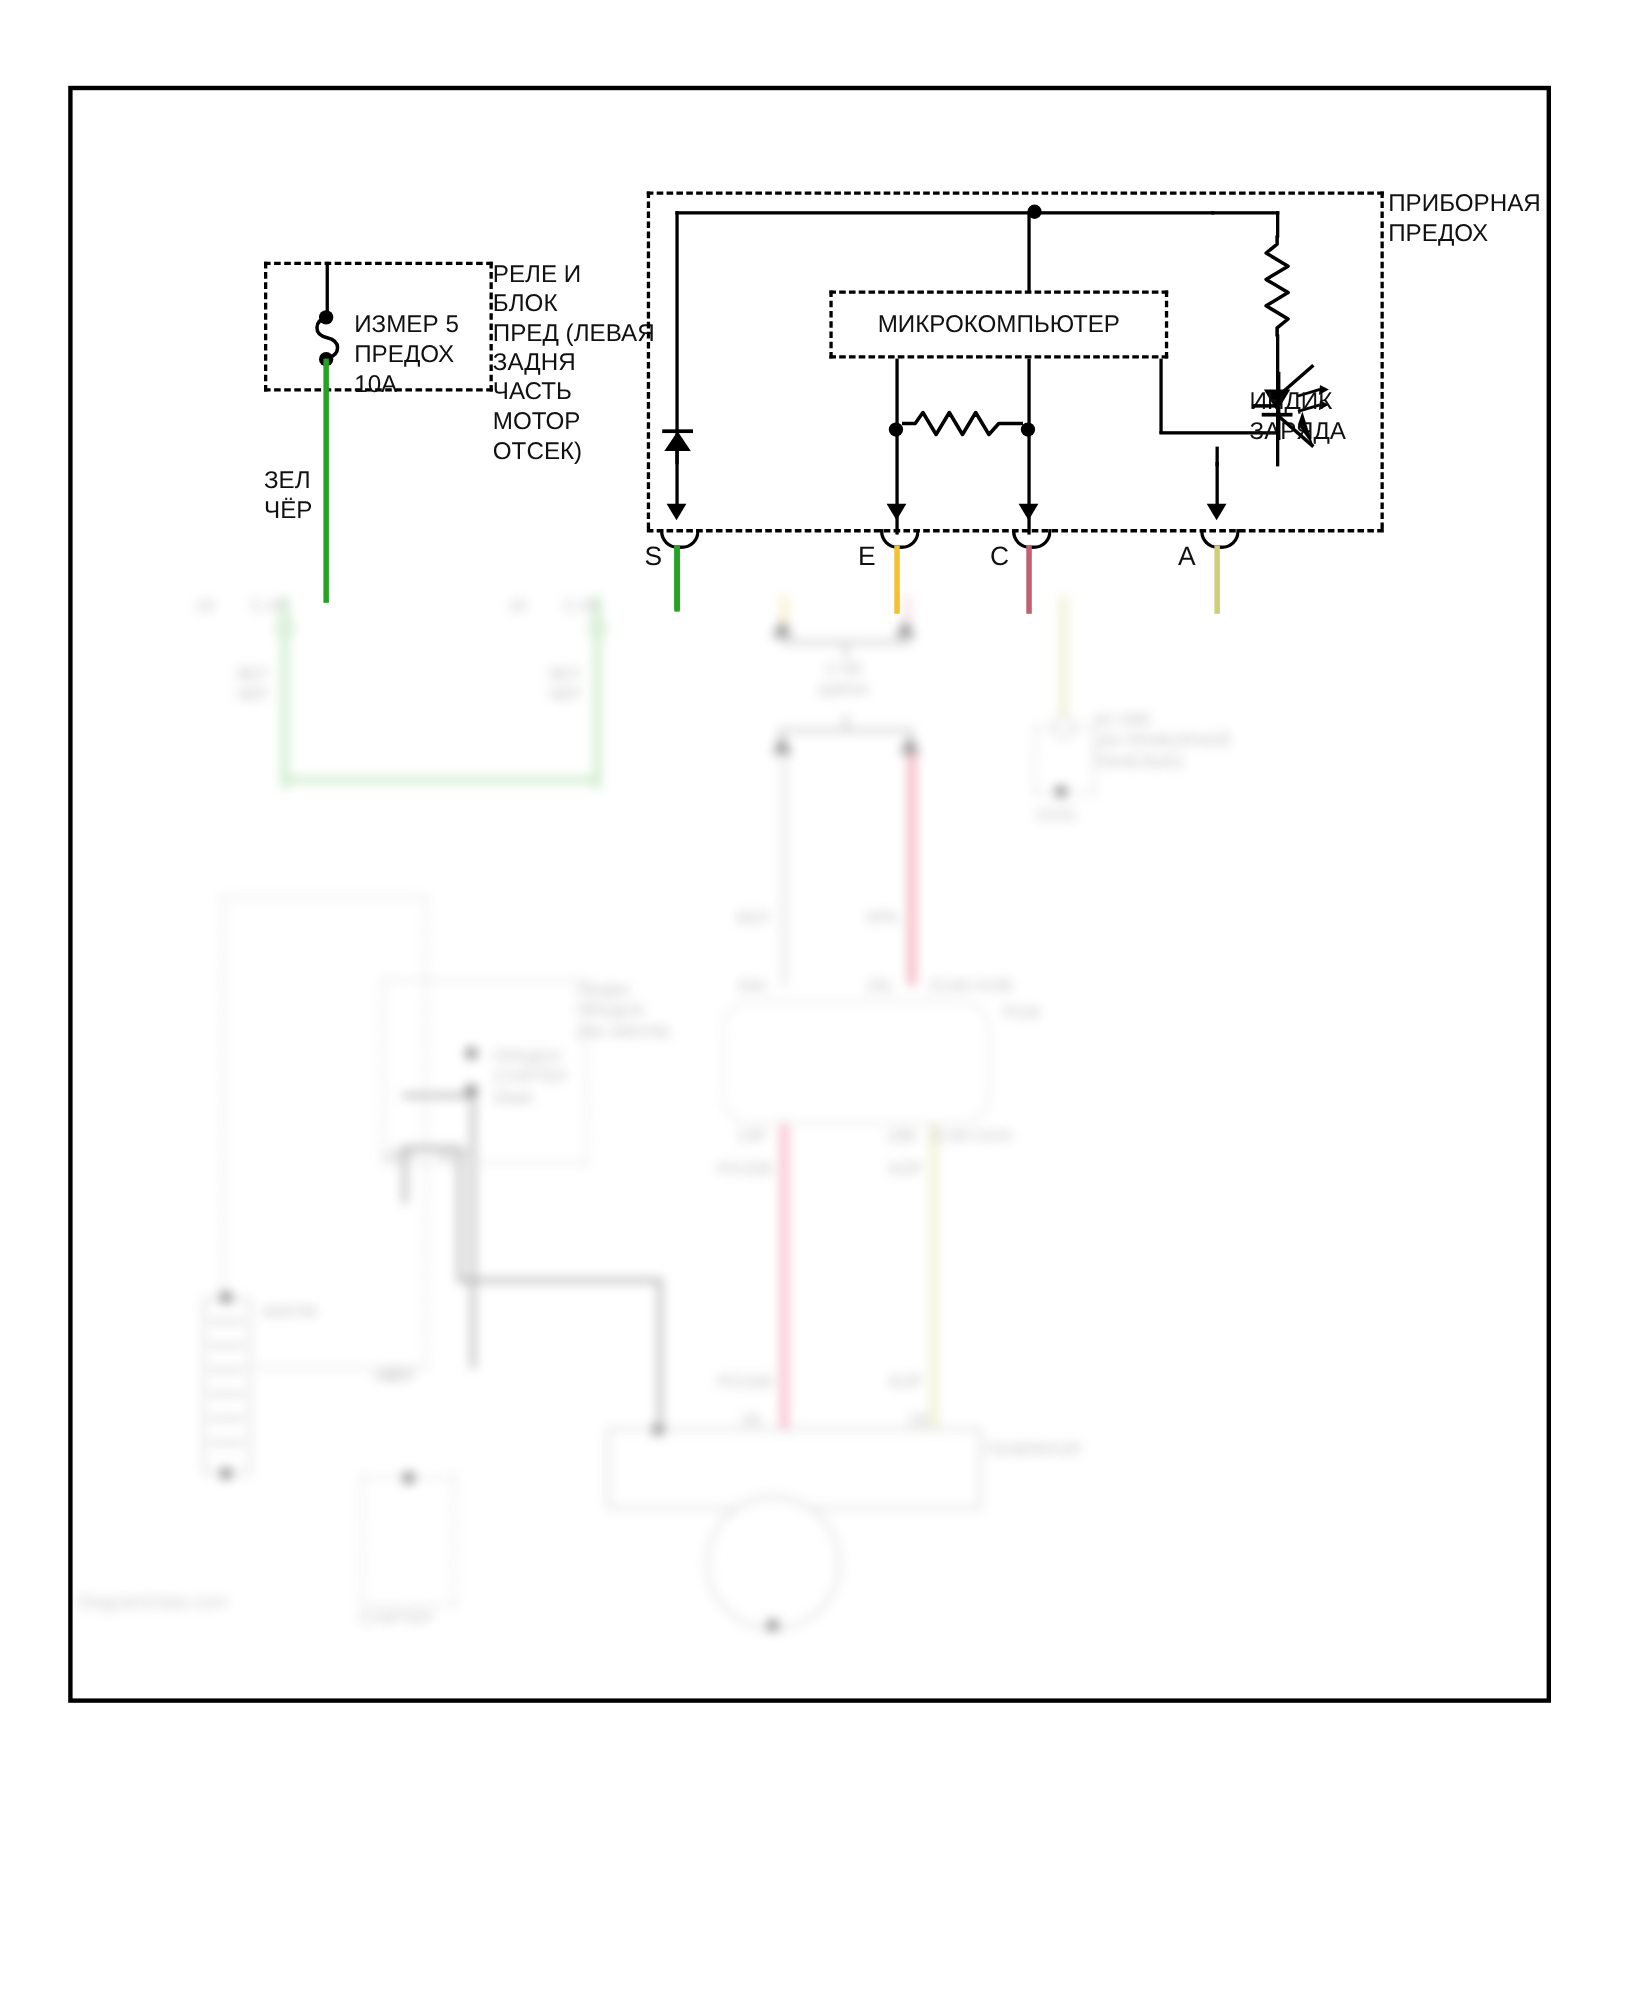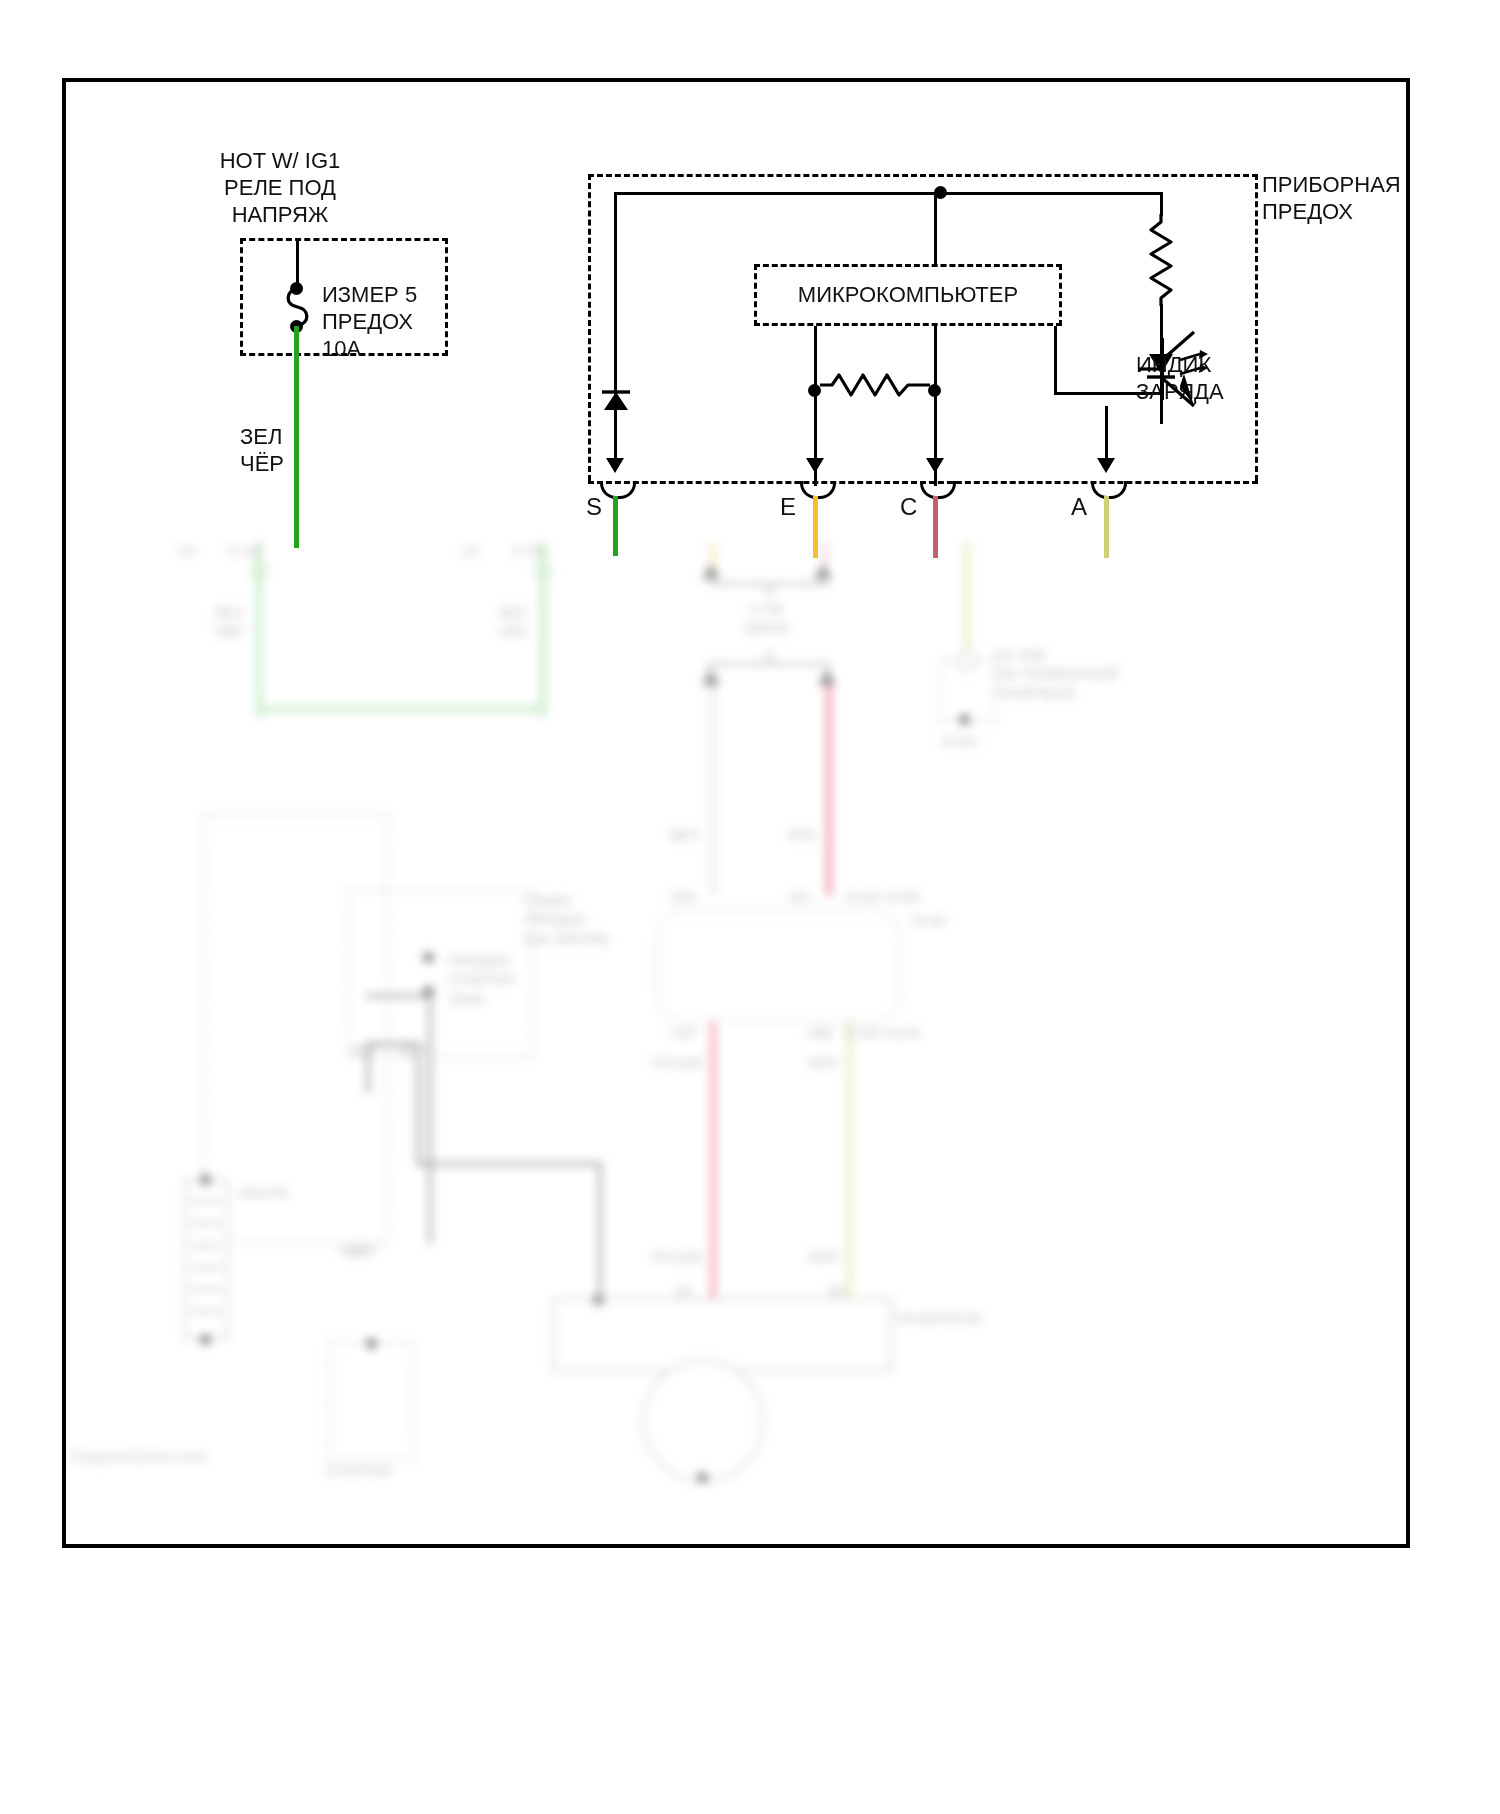--- a/index.html
+++ b/index.html
@@ -190,38 +190,42 @@
 
     <div class="bw pdash" style="left:272px;top:800px;width:86px;height:118px;"></div>
     <div class="bw ptext" style="left:270px;top:920px;">СТАРТЕР</div>
     <div class="bw pdot" style="left:310px;top:796px;"></div>
 
     <div class="bw ptext" style="left:14px;top:904px;font-size:17px;color:#a5a5a5;">DiagramData.com</div>
   </div>
 
   <div class="frame"></div>
 
-  <div class="lbl t22 center" style="left:200px;top:148px;width:160px;">HOT W/ IG1
-РЕЛЕ ПОД
-НАПРЯЖ</div>
 
   <div class="dashbox" style="left:240px;top:238px;width:208px;height:118px;"></div>
 
   <div class="vline" style="left:296px;top:238px;height:50px;"></div>
   <div class="dot" style="left:290px;top:282px;"></div>
 
   <svg class="ovl" style="left:276px;top:286px;width:46px;height:42px;" viewBox="0 0 46 42">
     <path d="M21.5 2 C 9 6, 9 18, 21.5 21 C 34 24, 34 36, 21.5 40" fill="none" stroke="#000" stroke-width="3.2"></path>
   </svg>
   <div class="dot" style="left:290px;top:320px;"></div>
 
   <div class="lbl t22" style="left:322px;top:282px;">ИЗМЕР 5
 ПРЕДОХ
 10А</div>
 
+  <div class="lbl t22" style="left:448px;top:236px;">РЕЛЕ И
+БЛОК
+ПРЕД (ЛЕВАЯ
+ЗАДНЯ
+ЧАСТЬ
+МОТОР
+ОТСЕК)</div>
 
   <div class="wire" style="left:294px;top:326px;height:222px;background:#22a322;"></div>
   <div class="lbl t22" style="left:240px;top:424px;">ЗЕЛ
 ЧЁР</div>
 
   <div class="dash-h" style="left:588px;top:174px;width:670px;"></div>
   <div class="dash-v" style="left:588px;top:174px;height:307px;"></div>
   <div class="dash-v" style="left:1255px;top:174px;height:307px;"></div>
   <div class="dash-h" style="left:588px;top:481px;width:670px;"></div>
 

